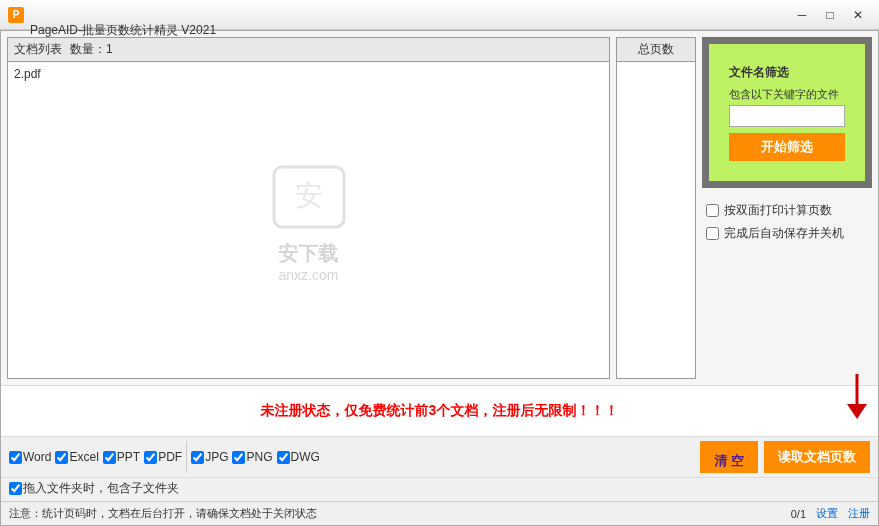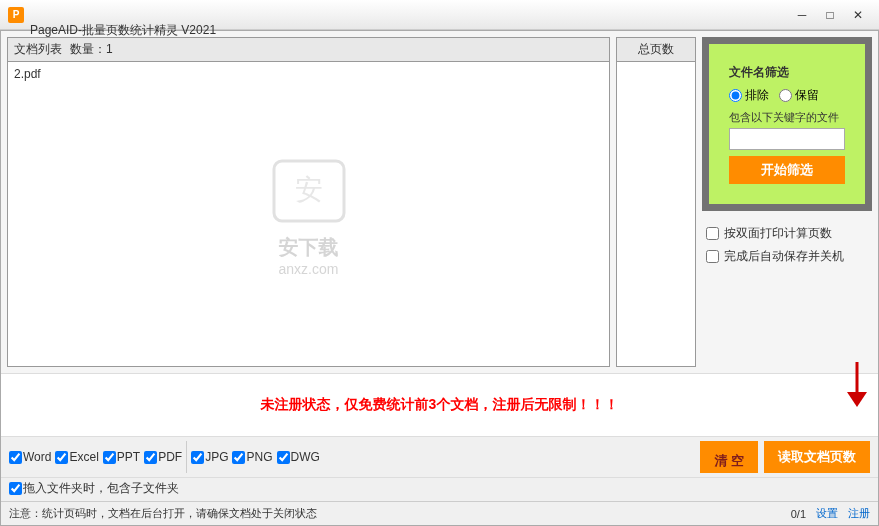--- a/index.html
+++ b/index.html
@@ -224,21 +224,21 @@
       font-size: 12px;
       color: #333;
       margin-top: 6px;
     }
 
     
     .warning-bar {
       background: white;
       border-top: 1px solid #ddd;
       border-bottom: 1px solid #ddd;
-      padding: 22px 8px;
+      padding: 16px 8px;
       color: #ff0000;
       font-size: 14px;
       font-weight: bold;
       text-align: center;
     }
 
     
     .filetype-bar {
       background: #f0f0f0;
       padding: 4px 8px;
@@ -273,21 +273,21 @@
       font-size: 13px;
       font-weight: bold;
       cursor: pointer;
       font-family: 'Microsoft YaHei', sans-serif;
     }
     .clear-btn {
       height: 32px;
       padding: 11px 14px;
       background: #ff8c00;
       border: none;
-      color: #7f1d1d;
+      color: #4c1d95;
       font-size: 13px;
       font-weight: bold;
       cursor: pointer;
       font-family: 'Microsoft YaHei', sans-serif;
     }
 
     
     .status-bar {
       background: #f0f0f0;
       border-top: 1px solid #ccc;
@@ -355,30 +355,20 @@
       <div class="total-pages-panel">
         <div class="total-pages-header">总页数</div>
         <div class="total-pages-content"></div>
       </div>
 
     </div>
 
     <div class="right-panel">
       <div class="filter-box">
         <div class="filter-title">文件名筛选</div>
-        <div class="radio-group">
-          <label class="radio-label">
-            <input type="radio" name="filter_type" checked="" style="">
-            <span>排除</span>
-          </label>
-          <label class="radio-label">
-            <input type="radio" name="filter_type" style="">
-            <span>保留</span>
-          </label>
-        </div>
         <div class="filter-label">包含以下关键字的文件</div>
         <input class="filter-input" type="text" style="">
         <button class="orange-btn">开始筛选</button>
       </div>
 
       <div style="padding: 0 4px;">
         <label class="checkbox-option">
           <input type="checkbox" style="">
           <span>按双面打印计算页数</span>
         </label>

